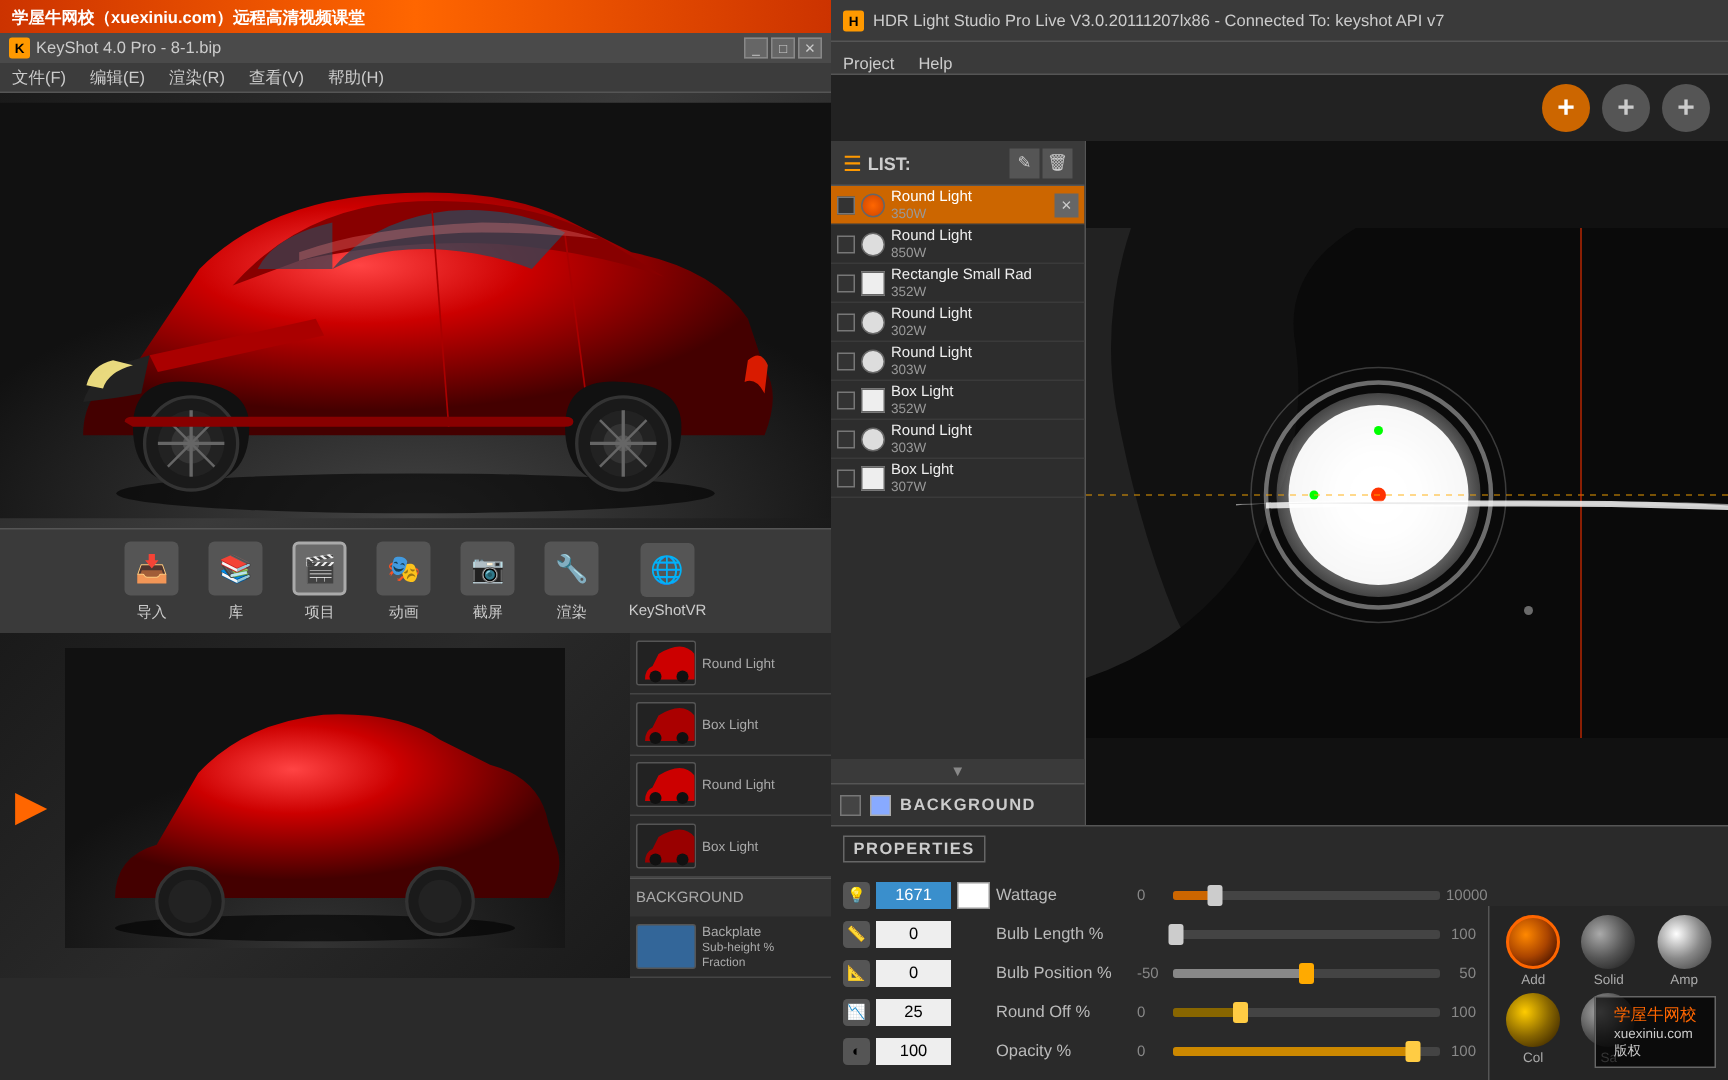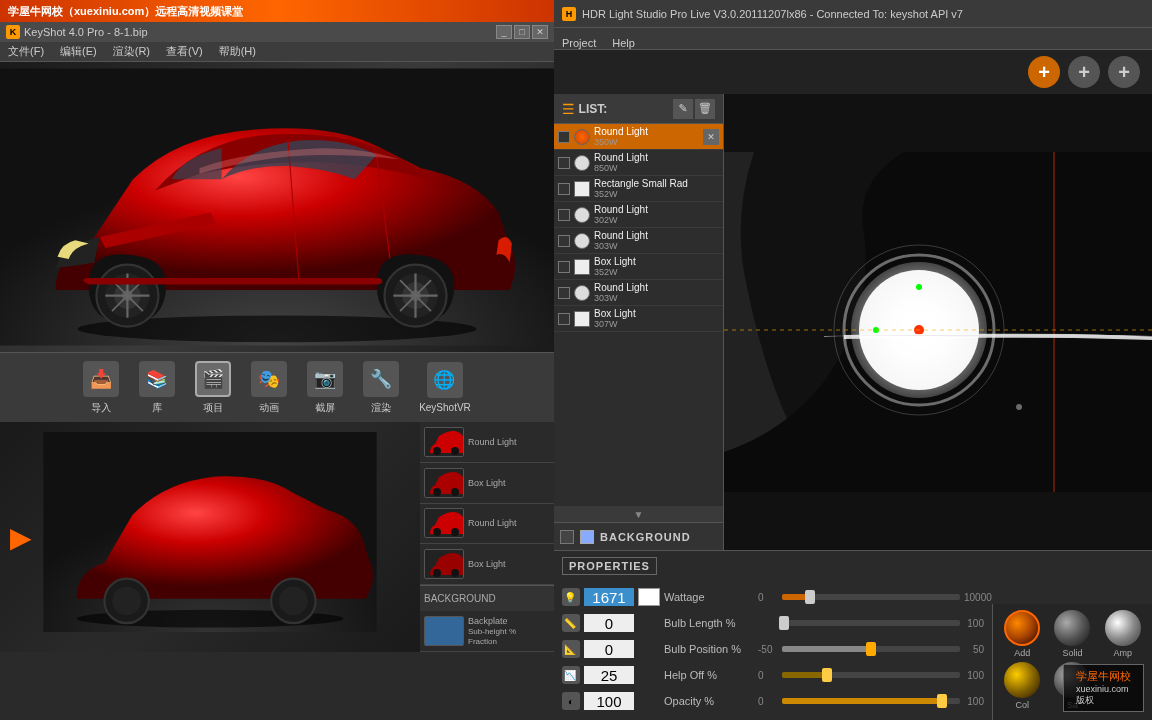--- a/index.html
+++ b/index.html
@@ -477,21 +477,21 @@
       font-size: 10px;
       flex-shrink: 0;
     }
 
     .prop-input {
       width: 50px;
       height: 18px;
       background: #3a8fcc;
       border: none;
       color: #fff;
-      font-size: 15px;
+      font-size: 11px;
       text-align: center;
       padding: 0 2px;
     }
 
     .prop-input.white-bg {
       background: #eee;
       color: #000;
     }
 
     .color-swatch {
@@ -1048,21 +1048,21 @@
             <div class="prop-slider-fill" style="width:50%;background:#888;"></div>
             <div class="prop-slider-thumb" style="left:50%;background:#ffaa00;"></div>
           </div>
           <span class="prop-max">50</span>
         </div>
       </div>
 
       <div class="prop-row">
         <div class="prop-icon">📉</div>
         <input class="prop-input white-bg" value="25" style="">
-        <span class="prop-label" style="margin-left:26px;">Help Off %</span>
+        <span class="prop-label" style="margin-left:26px;">Round Off %</span>
         <div class="prop-slider-container">
           <span class="prop-min">0</span>
           <div class="prop-slider-track">
             <div class="prop-slider-fill" style="width:25%;background:#886600;"></div>
             <div class="prop-slider-thumb" style="left:25%;background:#ffcc44;"></div>
           </div>
           <span class="prop-max">100</span>
         </div>
       </div>
 

